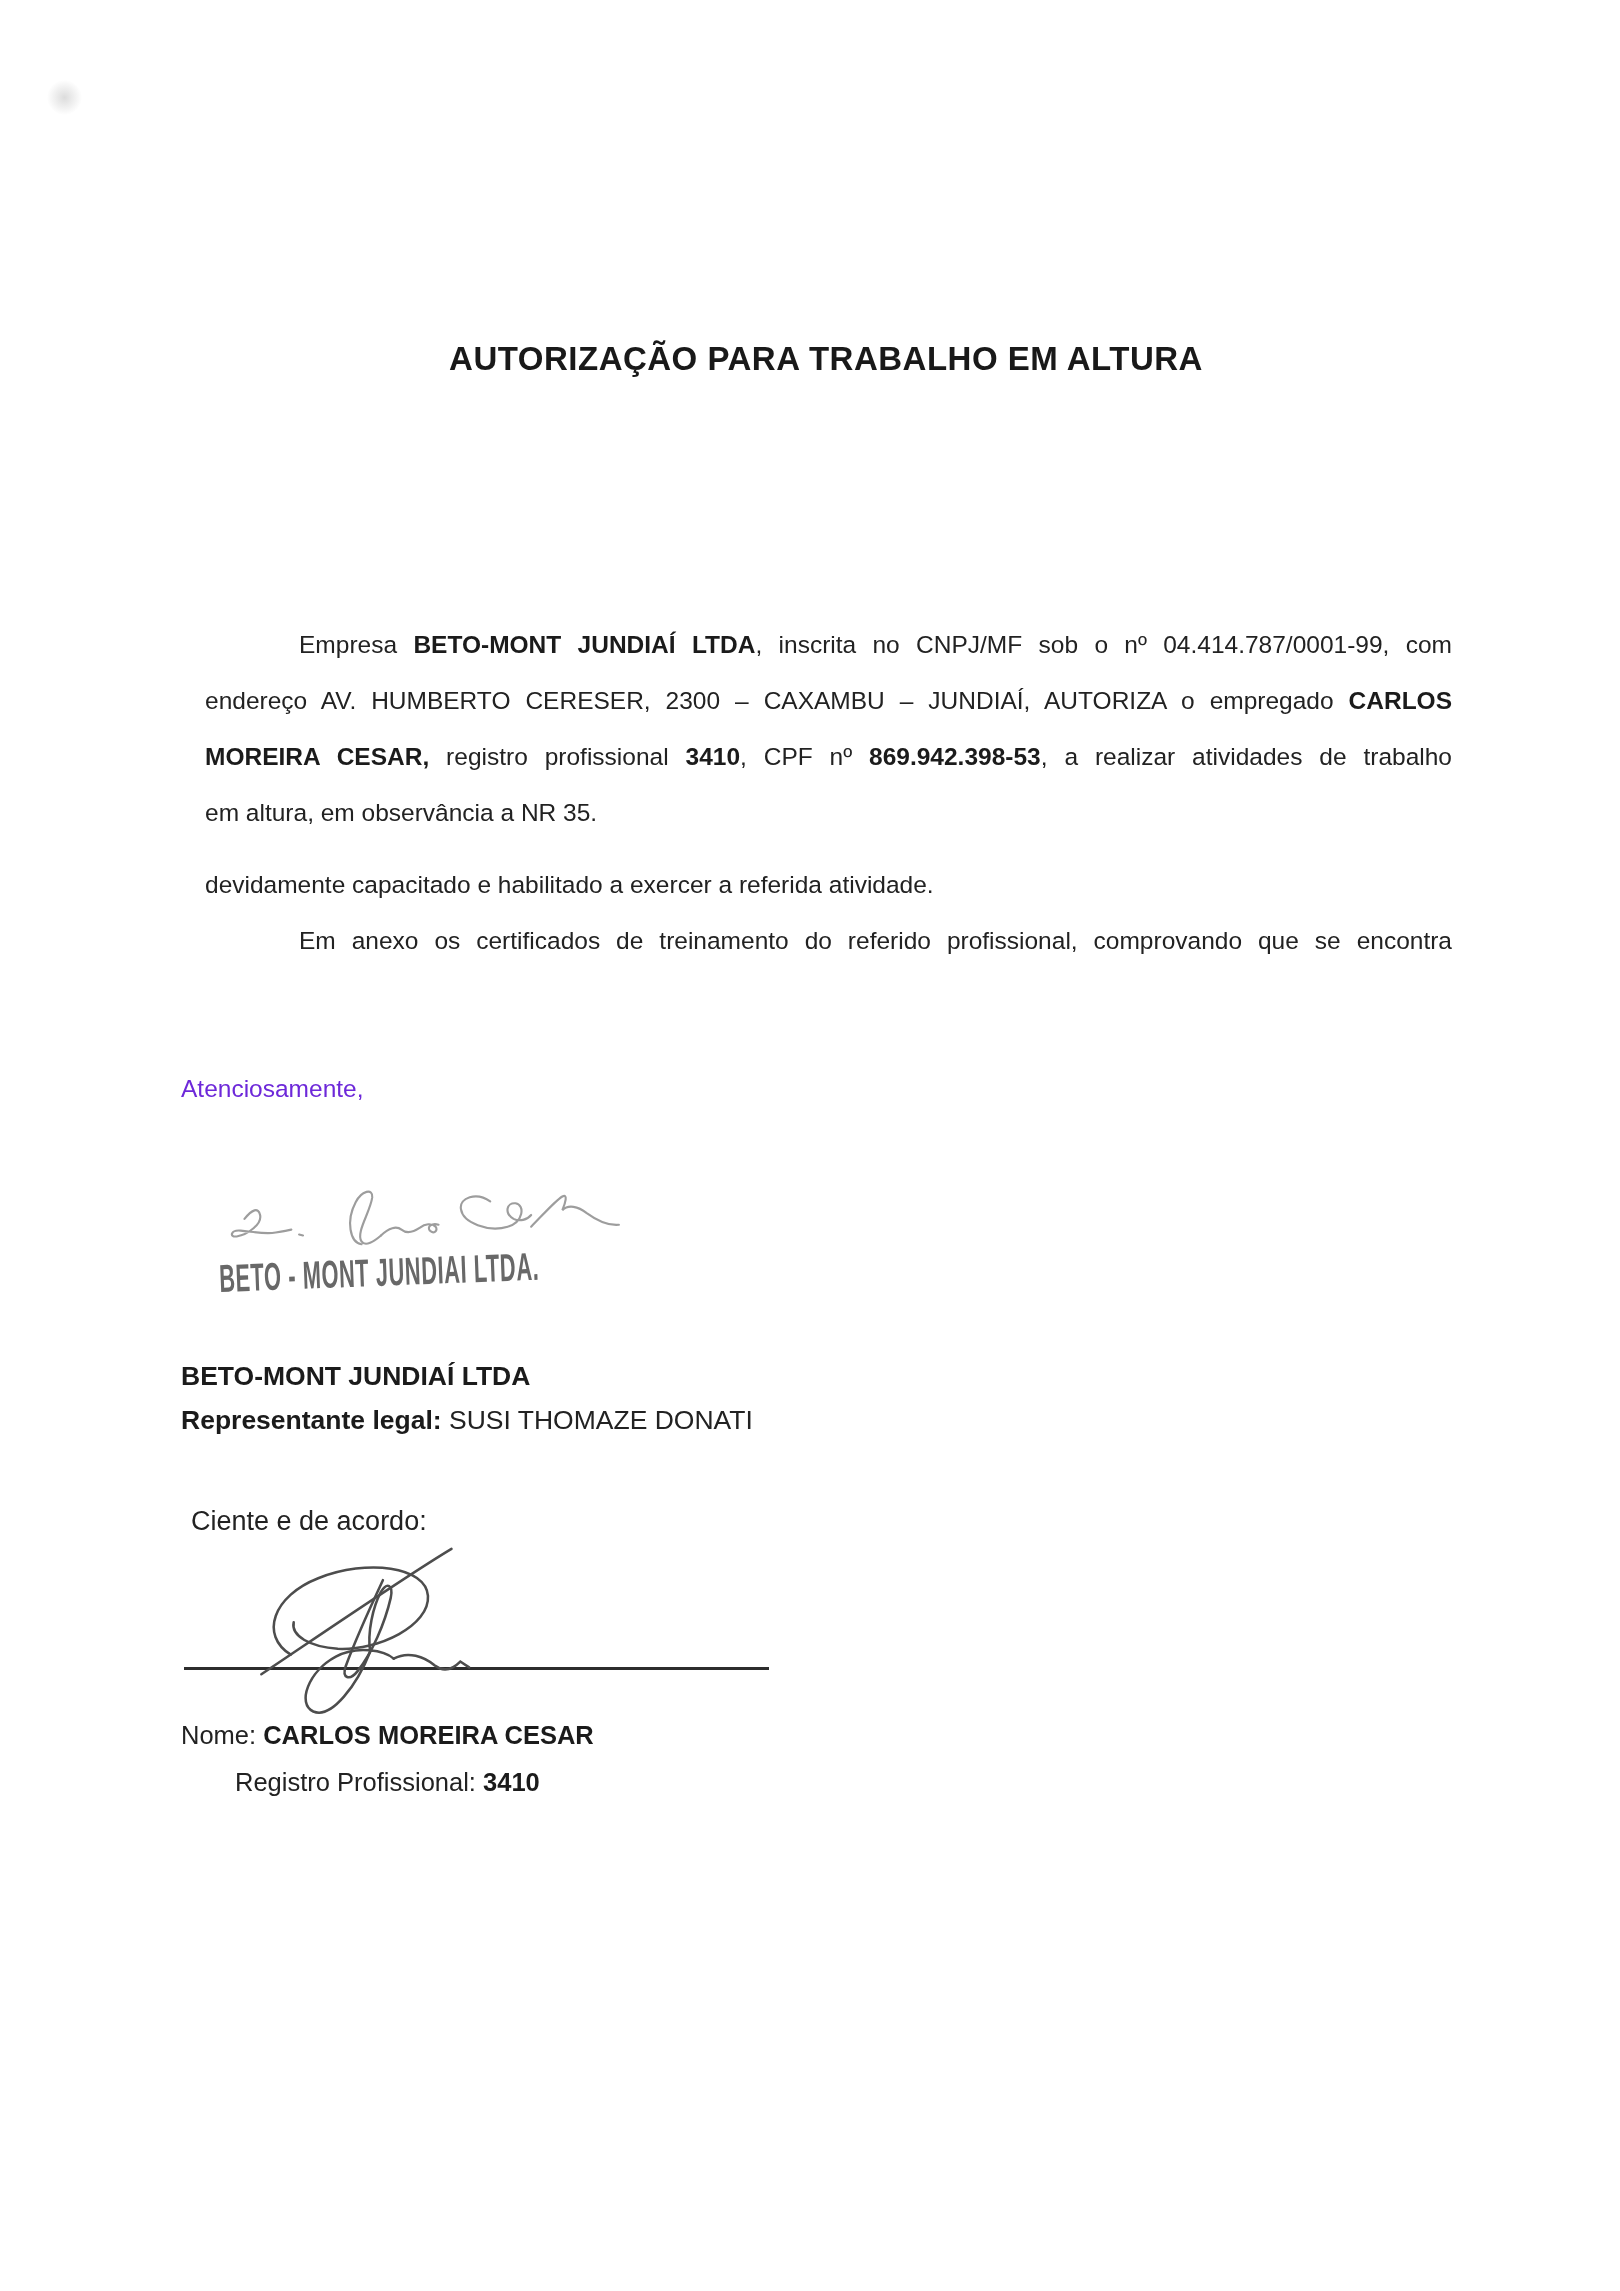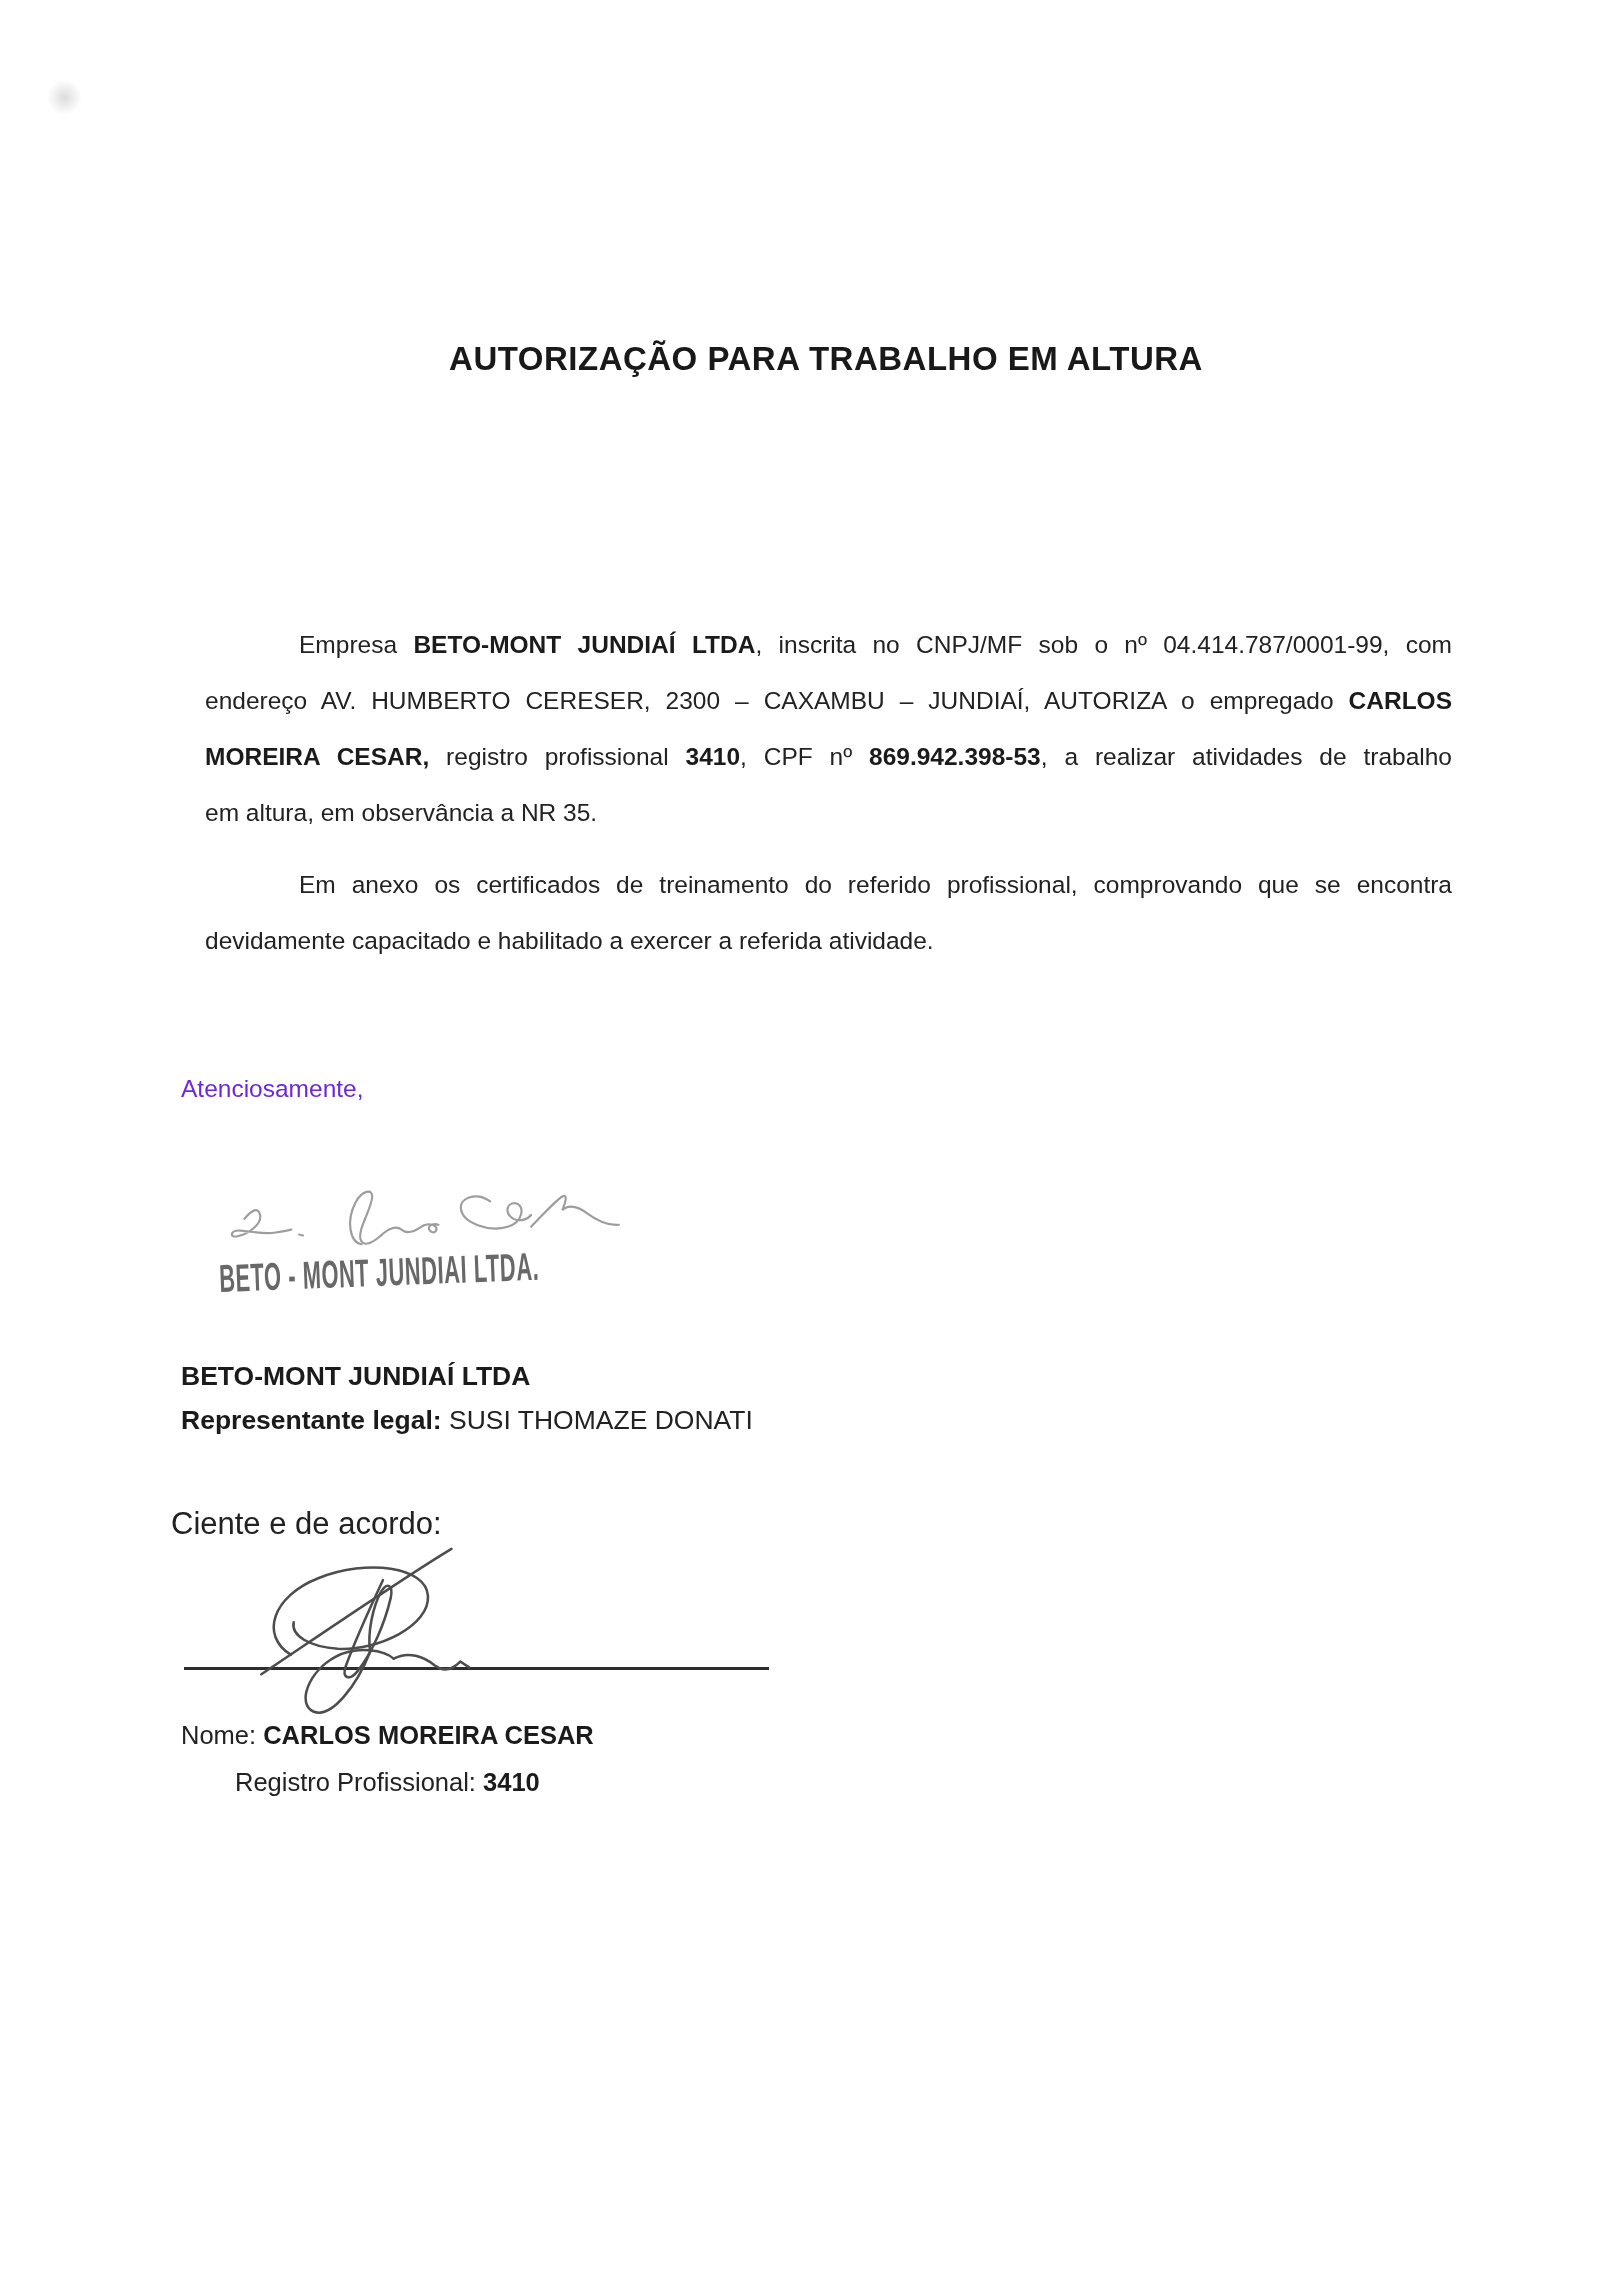--- a/index.html
+++ b/index.html
@@ -73,22 +73,22 @@
   .company {
     position: absolute;
     left: 181px; top: 1354px;
     font-size: 26.5px;
     line-height: 44px;
     color: #222222;
   }
   .company .name { font-weight: 700; color: #1b1b1b; }
   .agree {
     position: absolute;
-    left: 171px; top: 1506px;
-    font-size: 31px;
+    left: 191px; top: 1506px;
+    font-size: 27px;
     color: #222222;
   }
   .sigline {
     position: absolute;
     left: 184px; top: 1667px;
     width: 585px; height: 2.9px;
     background: #2d2d2d;
   }
   .sig2 {
     position: absolute;
@@ -114,22 +114,22 @@
   <h1 class="title">AUTORIZAÇÃO PARA TRABALHO EM ALTURA</h1>
 
   <div class="para p1">
     <div class="line just indent runs"><span>Empresa </span><span class="b">BETO-MONT JUNDIAÍ LTDA</span><span>, inscrita no CNPJ/MF sob o nº 04.414.787/0001-99, com</span></div>
     <div class="line just runs"><span>endereço AV. HUMBERTO CERESER, 2300 – CAXAMBU – JUNDIAÍ, AUTORIZA o empregado </span><span class="b">CARLOS</span></div>
     <div class="line just runs"><span class="b">MOREIRA CESAR,</span><span> registro profissional </span><span class="b">3410</span><span>, CPF nº </span><span class="b">869.942.398-53</span><span>, a realizar atividades de trabalho</span></div>
     <div class="line runs"><span>em altura, em observância a NR 35.</span></div>
   </div>
 
   <div class="para p2">
+    <div class="line runs"><span>devidamente capacitado e habilitado a exercer a referida atividade.</span></div>
     <div class="line just indent runs"><span>Em anexo os certificados de treinamento do referido profissional, comprovando que se encontra</span></div>
-    <div class="line runs"><span>devidamente capacitado e habilitado a exercer a referida atividade.</span></div>
   </div>
 
   <div class="closing">Atenciosamente,</div>
 
   <svg class="sig1" viewBox="0 0 420 80" fill="none">
     <g stroke="#8c8c8c" stroke-width="2.2" stroke-linecap="round" opacity="0.85">
       <path d="M30,44 C38,34 44,32 46,40 C48,49 34,60 22,62 C14,63 16,55 26,56 C38,57 50,60 62,58 C68,57 74,56 78,55"></path>
       <path d="M86,60 l4,1"></path>
       <path d="M150,70 C138,68 134,46 144,27 C150,15 162,12 161,22 C159,37 144,58 150,67 C154,73 163,67 170,61"></path>
       <path d="M170,61 C178,53 186,51 191,55 C197,60 204,57 210,53 C215,49 222,48 226,52 C229,56 224,60 220,56 C217,52 222,48 229,50"></path>

